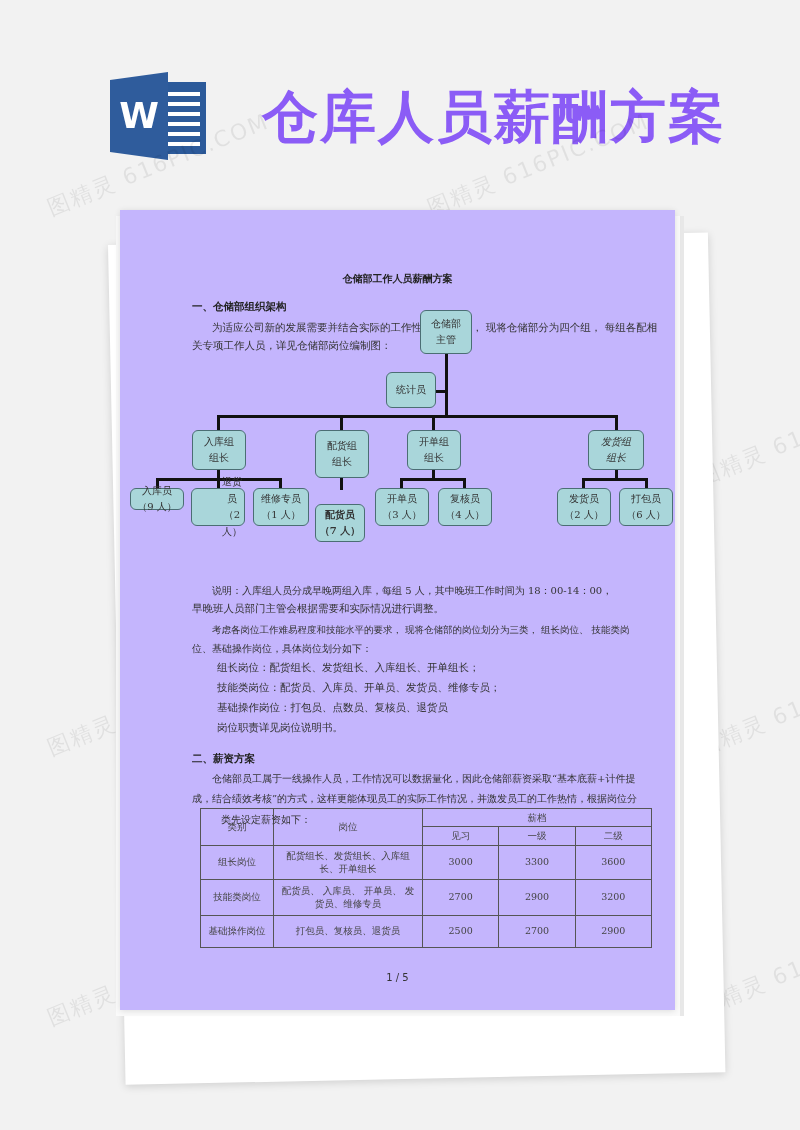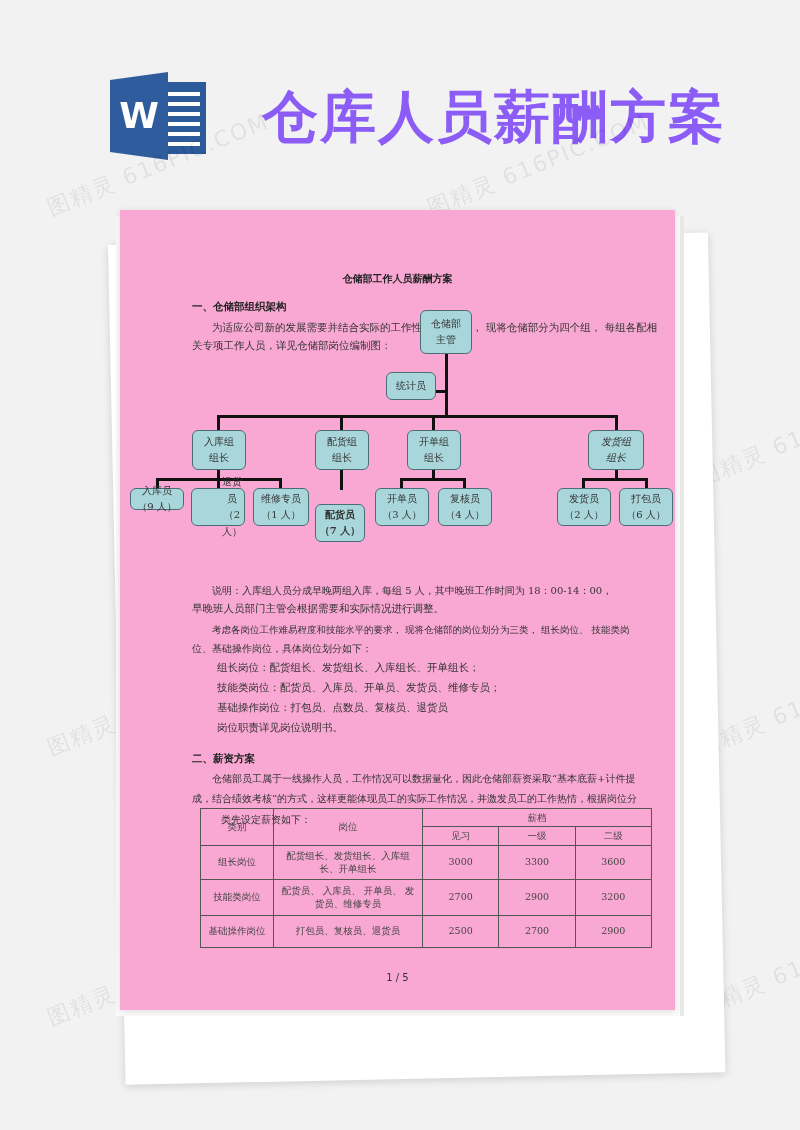--- a/index.html
+++ b/index.html
@@ -23,21 +23,21 @@
     position: absolute; left: 108px; top: 245px; width: 600px; height: 840px;
     background: #fff; transform: rotate(-1.2deg); transform-origin: left top;
     box-shadow: 0 2px 8px rgba(0,0,0,0.15);
   }
   .paper-mid {
     position: absolute; left: 116px; top: 216px; width: 564px; height: 800px;
     background: #fafafa; border-right: 4px solid #e8e8e8;
   }
   .page {
     position: absolute; left: 120px; top: 210px; width: 555px; height: 800px;
-    background: #f9a8d4; box-shadow: 0 1px 6px rgba(0,0,0,0.12);
+    background: #c4b5fd; box-shadow: 0 1px 6px rgba(0,0,0,0.12);
   }
   .doc-title {
     position: absolute; left: 0; width: 100%; top: 62px; text-align: center;
     font-size: 10px; font-weight: bold; color: #222;
   }
   .h1 { position: absolute; left: 72px; font-size: 10.5px; font-weight: bold; color: #222; }
   .p { position: absolute; font-size: 10.5px; color: #333; white-space: nowrap; }
   
   .node {
     position: absolute; background: #a9d6da; border: 1.5px solid #4b6e74;
@@ -131,29 +131,29 @@
     <div class="line" style="left:495px;top:258px;width:3px;height:12px;"></div>
     <div class="line" style="left:462px;top:268px;width:66px;height:3px;"></div>
     <div class="line" style="left:462px;top:268px;width:3px;height:12px;"></div>
     <div class="line" style="left:525px;top:268px;width:3px;height:12px;"></div>
 
     <div class="node" style="left:300px;top:100px;width:52px;height:44px;">
       <span>仓储部</span>
       <span>主管</span>
     </div>
 
-    <div class="node" style="left:266px;top:162px;width:50px;height:28px;">
+    <div class="node" style="left:266px;top:162px;width:50px;height:36px;">
       <span>统计员</span>
     </div>
 
     <div class="node" style="left:72px;top:220px;width:54px;height:40px;">
       <span>入库组</span>
       <span>组长</span>
     </div>
-    <div class="node" style="left:195px;top:220px;width:54px;height:40px;">
+    <div class="node" style="left:195px;top:220px;width:54px;height:48px;">
       <span>配货组</span>
       <span>组长</span>
     </div>
     <div class="node" style="left:287px;top:220px;width:54px;height:40px;">
       <span>开单组</span>
       <span>组长</span>
     </div>
     <div class="node" style="left:468px;top:220px;width:56px;height:40px;font-style:italic;">
       <span>发货组</span>
       <span>组长</span>

